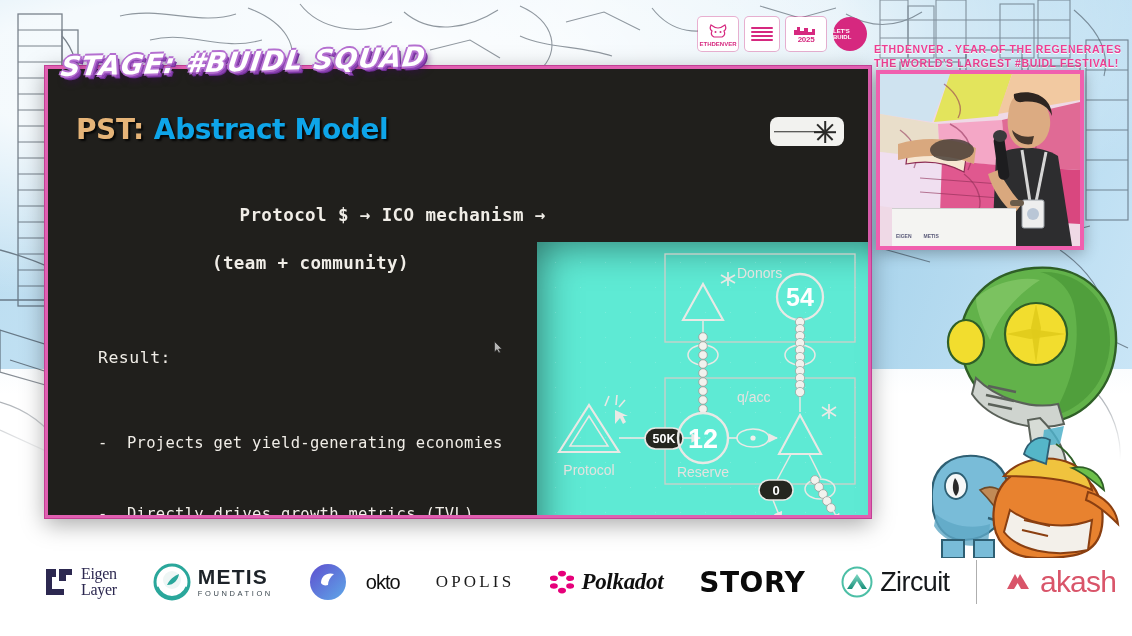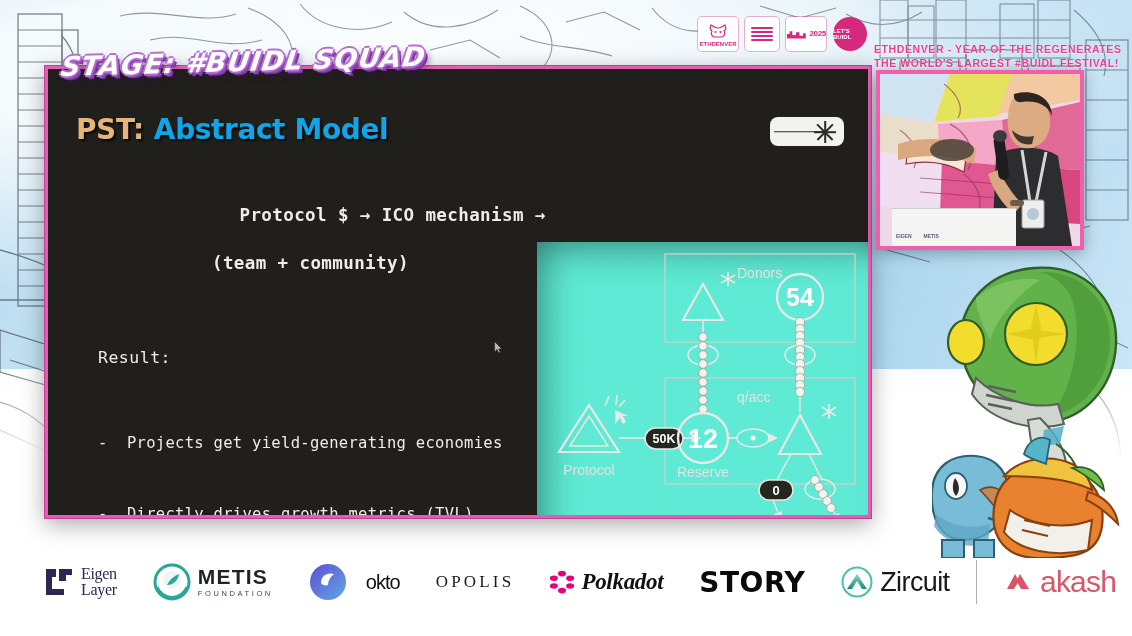--- a/index.html
+++ b/index.html
@@ -38,21 +38,21 @@
   }
   .banner-badge {
     background:#fff; border-radius:4px;
     display:flex; align-items:center; justify-content:center;
     color:#d6287f; font-weight:bold; line-height:1;
     box-shadow:0 0 0 1px rgba(214,40,127,.35);
   }
   .bb1 { width:40px; height:34px; font-size:6px; flex-direction:column; gap:1px;}
   .bb2 { width:34px; height:34px; font-size:5px; flex-direction:column; gap:2px;}
   .bb2 i { display:block; width:22px; height:2px; background:#d6287f; border-radius:1px;}
-  .bb3 { width:40px; height:34px; font-size:8px; flex-direction:row; letter-spacing:-.3px;}
+  .bb3 { width:40px; height:34px; font-size:8px; flex-direction:column; letter-spacing:-.3px;}
   .bb4 {
     width:34px; height:34px; border-radius:50%;
     background:#d6287f; color:#fff; font-size:6px; flex-direction:column;
     box-shadow:none;
   }
   .banner-text {
     display:flex; flex-direction:column; justify-content:center;
     color:#ec3f92; font-size:10.5px; font-weight:bold;
     letter-spacing:.6px; line-height:1.35;
     text-shadow:0 1px 0 rgba(255,255,255,.9);

